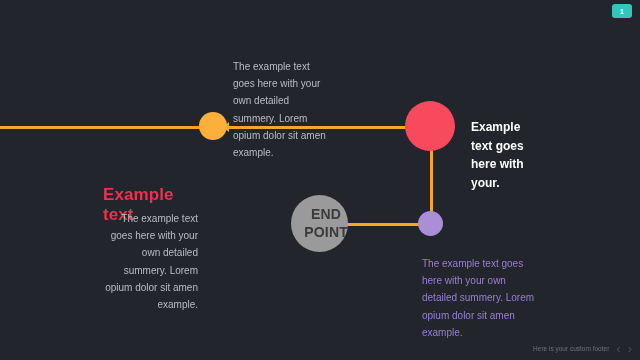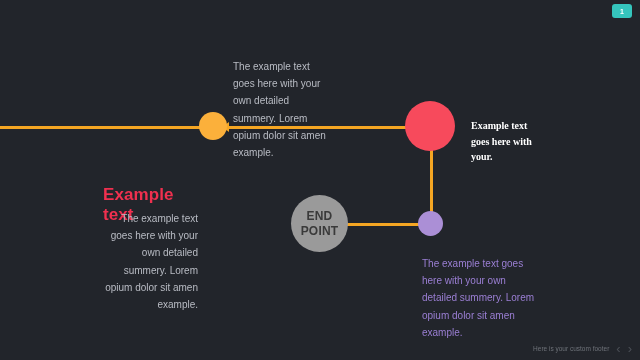--- a/index.html
+++ b/index.html
@@ -54,24 +54,25 @@
   }
   .node-red {
     background: #f74a5c;
   }
   .node-purple {
     background: #ab8fd6;
   }
   .node-gray {
     background: #9a9a9a;
     color: #3a3a3a;
-    font-size: 12px;
+    font-size: 14px;
     font-weight: bold;
     line-height: 1.25;
     letter-spacing: .2px;
+    justify-content: flex-end;
   }
 
   
   .para {
     position: absolute;
     font-size: 10px;
     line-height: 1.72;
     color: #b9bcc4;
   }
   .para-purple {
@@ -82,25 +83,24 @@
   }
   .heading {
     position: absolute;
     font-size: 17px;
     font-weight: bold;
     color: #f0304f;
     letter-spacing: .1px;
   }
   .bold-white {
     position: absolute;
-    font-size: 10px;
+    font-size: 12px;
     font-weight: bold;
     color: #ffffff;
     line-height: 1.55;
-    font-family: Liberation Serif, serif;
   }
 
   
   .badge {
     position: absolute;
     top: 4px;
     right: 8px;
     width: 20px;
     height: 14px;
     border-radius: 3px;

